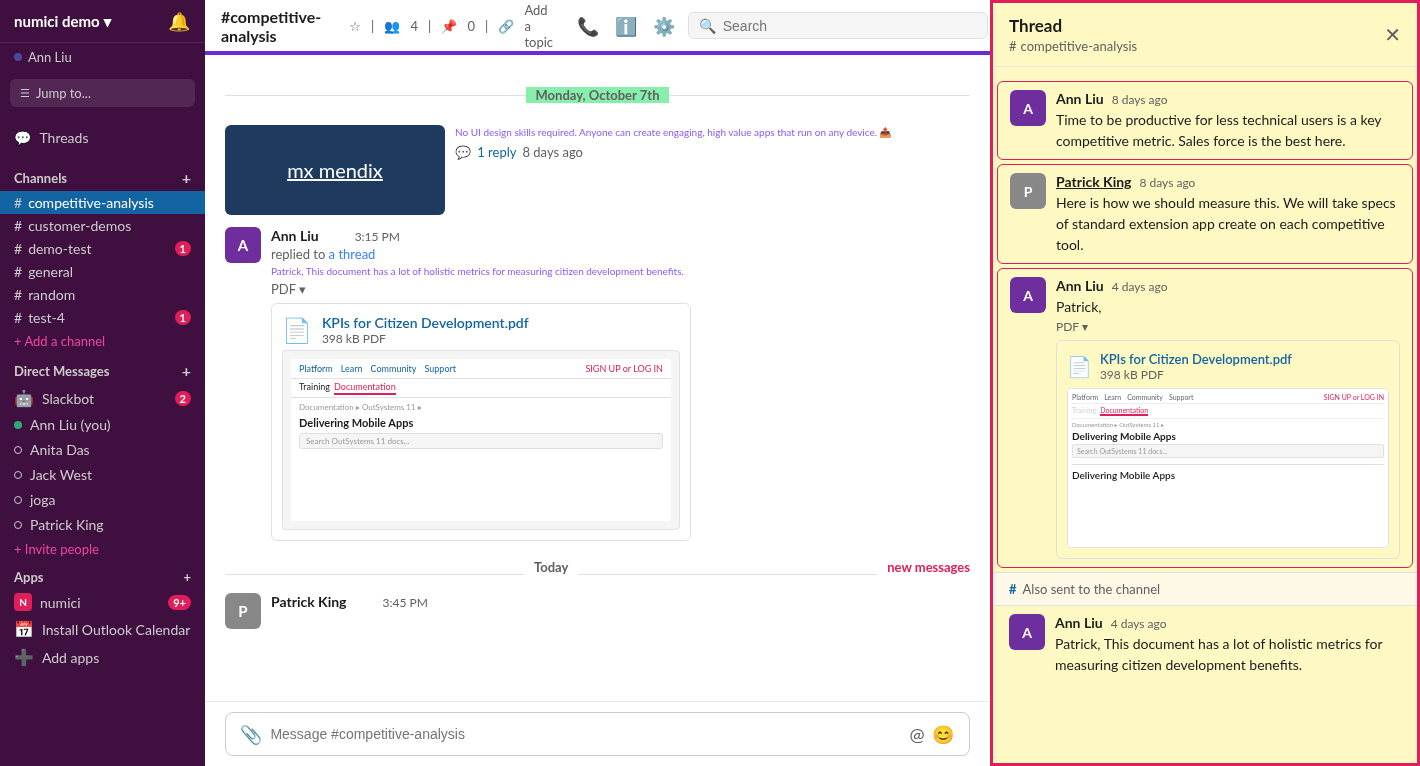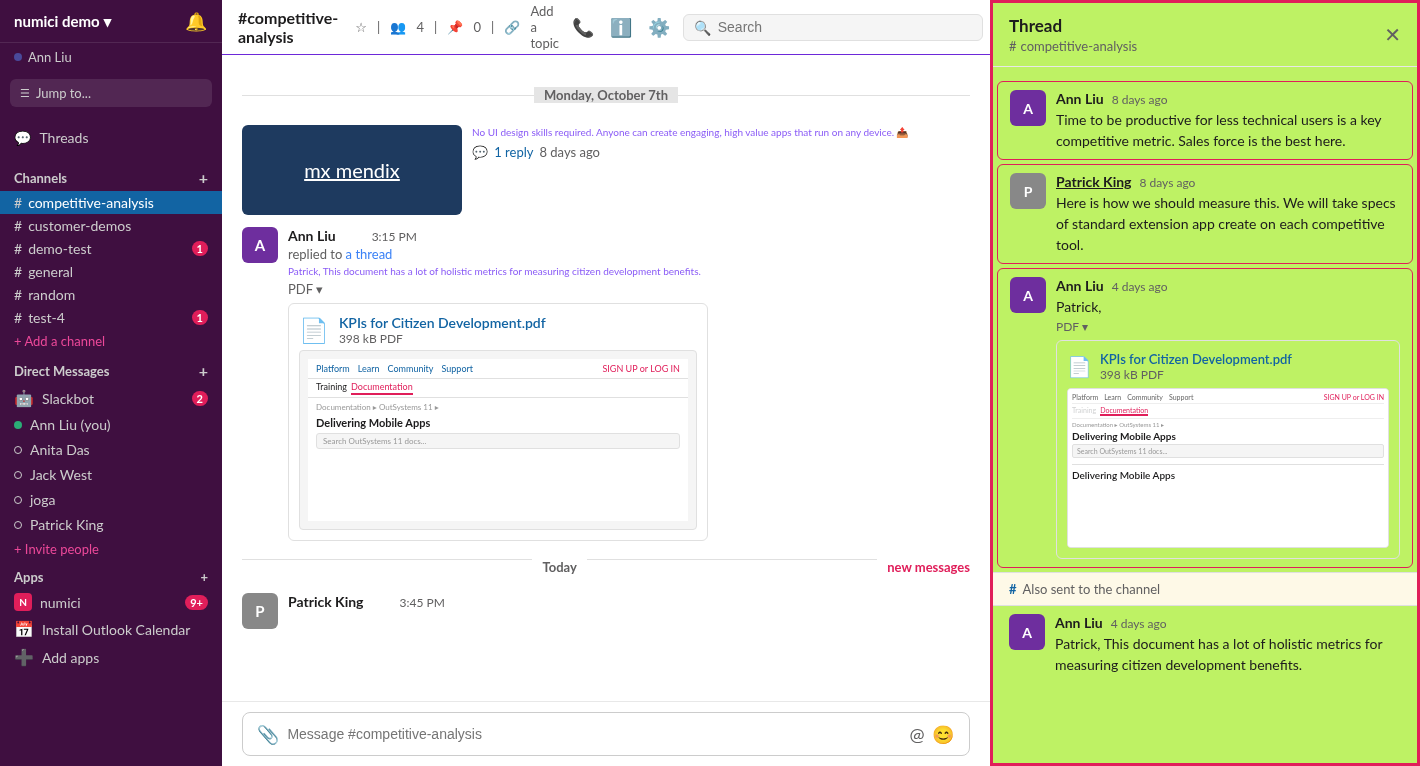--- a/index.html
+++ b/index.html
@@ -1,19 +1,19 @@
 <!DOCTYPE html>
 <html><head>
   <meta charset="utf-8">
   <style>
     * { box-sizing: border-box; margin: 0; padding: 0; }
     body { font-family: 'Slack-Lato', 'Lato', sans-serif; background: #1a1d21; color: #d1d2d3; font-size: 14px; display: flex; height: 766px; overflow: hidden; }
 
     
-    #sidebar { width: 222px; background: #3f0f40; display: flex; flex-direction: column; height: 100%; flex-shrink: 0; }
+    #sidebar { width: 205px; background: #3f0f40; display: flex; flex-direction: column; height: 100%; flex-shrink: 0; }
     #sidebar-header { padding: 10px 14px; display: flex; align-items: center; justify-content: space-between; border-bottom: 1px solid rgba(255,255,255,0.1); }
     #workspace-name { color: #fff; font-weight: 700; font-size: 15px; display: flex; align-items: center; gap: 4px; cursor: pointer; }
     #bell-icon { color: #ccc; font-size: 18px; cursor: pointer; }
     #user-status { padding: 6px 14px; font-size: 13px; color: #ccc; display: flex; align-items: center; gap: 6px; }
     #user-status .dot { width: 8px; height: 8px; border-radius: 50%; background: #44b; display: inline-block; }
     #jump-to { margin: 8px 10px; background: rgba(255,255,255,0.1); border-radius: 6px; padding: 6px 10px; color: #ccc; font-size: 13px; cursor: pointer; display: flex; align-items: center; gap: 6px; }
     #jump-to .icon { font-size: 11px; }
     .sidebar-section { padding: 10px 0; }
     .sidebar-section-item { padding: 4px 14px 4px 14px; display: flex; align-items: center; gap: 8px; cursor: pointer; color: #ccc; font-size: 14px; border-radius: 0; }
     .sidebar-section-header { padding: 8px 14px 4px 14px; font-size: 13px; color: #ccc; font-weight: 700; display: flex; align-items: center; justify-content: space-between; }
@@ -29,64 +29,64 @@
     .dm-item .badge { background: #e01e5a; color: #fff; border-radius: 10px; font-size: 11px; padding: 1px 5px; margin-left: auto; font-weight: 700; }
     .apps-section-header { padding: 8px 14px 4px 14px; font-size: 13px; color: #ccc; font-weight: 700; display: flex; align-items: center; justify-content: space-between; }
     .app-item { padding: 4px 14px; display: flex; align-items: center; gap: 8px; cursor: pointer; color: #ccc; font-size: 14px; }
     .app-item .badge { background: #e01e5a; color: #fff; border-radius: 10px; font-size: 11px; padding: 1px 5px; margin-left: auto; font-weight: 700; }
     .numici-icon { width: 18px; height: 18px; border-radius: 4px; background: #e01e5a; display: flex; align-items: center; justify-content: center; font-size: 10px; color: #fff; font-weight: 700; }
 
     
     #main { flex: 1; display: flex; flex-direction: column; background: #fff; color: #1d1c1d; min-width: 0; }
 
     
-    #channel-header { height: 55px; border-bottom: 1px solid #6d28d9; display: flex; align-items: center; padding: 0 16px; gap: 9px; background: #fff; flex-shrink: 0; }
+    #channel-header { height: 55px; border-bottom: 4px solid #6d28d9; display: flex; align-items: center; padding: 0 16px; gap: 20px; background: #fff; flex-shrink: 0; }
     #channel-title { font-size: 16px; font-weight: 700; color: #1d1c1d; }
     #channel-meta { display: flex; align-items: center; gap: 10px; color: #616061; font-size: 13px; margin-left: 8px; }
     #header-right { margin-left: auto; display: flex; align-items: center; gap: 8px; }
     #search-box { display: flex; align-items: center; background: #f5f5f5; border: 1px solid #e0e0e0; border-radius: 6px; padding: 4px 10px; gap: 6px; width: 300px; }
     #search-box input { border: none; background: transparent; outline: none; font-size: 14px; color: #616061; width: 100%; }
     .header-icon { color: #616061; cursor: pointer; font-size: 18px; padding: 4px; border-radius: 4px; }
     .gift-btn { background: #e01e5a; border-radius: 6px; padding: 4px 8px; color: #fff; cursor: pointer; font-size: 16px; }
 
     
     #messages { flex: 1; overflow-y: auto; padding: 16px 0; }
     .date-divider { text-align: center; position: relative; margin: 16px 0; color: #616061; font-size: 13px; font-weight: 700; }
     .date-divider::before { content: ''; position: absolute; left: 20px; right: 20px; top: 50%; border-top: 1px solid #e0e0e0; }
-    .date-divider span { background: #e5e5e5; padding: 0 10px; position: relative; z-index: 1; }
+    .date-divider span { background: #86efac; padding: 0 10px; position: relative; z-index: 1; }
     .message-group { display: flex; gap: 10px; padding: 6px 20px; }
     .avatar { width: 36px; height: 36px; border-radius: 6px; flex-shrink: 0; display: flex; align-items: center; justify-content: center; font-weight: 700; font-size: 15px; color: #fff; }
     .avatar-purple { background: #6e2e9e; }
     .avatar-gray { background: #888; }
     .message-content { flex: 1; min-width: 0; }
     .message-header { display: flex; align-items: baseline; gap: 8px; margin-bottom: 2px; }
     .message-author { font-weight: 700; color: #1d1c1d; font-size: 14px; }
     .message-time { color: #616061; font-size: 12px; margin-left: 28px; }
     .message-text { color: #8b5cf6; font-size: 10px; line-height: 1.5; }
     .replied-to { color: #616061; font-size: 13px; margin-bottom: 2px; }
     .replied-to a { color: #3b82f6; text-decoration: none; }
     .reply-count { display: flex; align-items: center; gap: 6px; margin-top: 4px; color: #1264a3; font-size: 13px; cursor: pointer; }
     .pdf-attachment { border: 1px solid #e0e0e0; border-radius: 6px; padding: 10px; margin-top: 6px; max-width: 420px; }
     .pdf-header { display: flex; align-items: center; gap: 10px; margin-bottom: 4px; }
     .pdf-icon { color: #e53935; font-size: 24px; }
     .pdf-name { color: #1264a3; font-weight: 600; font-size: 14px; }
     .pdf-size { color: #616061; font-size: 12px; }
     .pdf-preview { width: 100%; height: 180px; background: #f5f5f5; border-radius: 4px; overflow: hidden; border: 1px solid #e0e0e0; display: flex; flex-direction: column; align-items: center; justify-content: flex-start; padding: 8px; }
     .pdf-preview-inner { width: 100%; background: #fff; height: 100%; position: relative; overflow: hidden; }
-    .today-divider { display: flex; align-items: flex-start; margin: 12px 0; padding: 0 20px; gap: 10px; }
+    .today-divider { display: flex; align-items: flex-end; margin: 12px 0; padding: 0 20px; gap: 10px; }
     .today-line { flex: 1; height: 1px; background: #e0e0e0; }
     .today-text { color: #616061; font-size: 13px; font-weight: 700; }
     .new-messages-text { color: #e01e5a; font-size: 13px; font-weight: 700; }
     #message-input-area { padding: 10px 20px; border-top: 1px solid #e8e8e8; background: #fff; }
     #message-input { border: 1px solid #ccc; border-radius: 8px; padding: 10px 14px; color: #1d1c1d; font-size: 14px; display: flex; align-items: center; gap: 8px; }
     #message-input input { border: none; outline: none; flex: 1; font-size: 14px; color: #616061; }
     .input-icon { color: #616061; cursor: pointer; font-size: 18px; }
 
     
-    #thread-panel { width: 430px; border-left: 1px solid #e8e8e8; display: flex; flex-direction: column; background: #bef264; flex-shrink: 0; border: 3px solid #e01e5a; }
+    #thread-panel { width: 430px; border-left: 1px solid #e8e8e8; display: flex; flex-direction: column; background: #fef9c3; flex-shrink: 0; border: 3px solid #e01e5a; }
     #thread-header { padding: 12px 16px; border-bottom: 1px solid #e8e8e8; display: flex; align-items: center; justify-content: space-between; }
     #thread-title { font-size: 17px; font-weight: 700; color: #1d1c1d; }
     #thread-channel { color: #616061; font-size: 13px; margin-top: 2px; display: flex; align-items: center; gap: 4px; }
     #thread-close { color: #616061; cursor: pointer; font-size: 20px; }
     #thread-messages { flex: 1; overflow-y: auto; padding: 10px 0; }
     .thread-message { padding: 8px 16px; display: flex; gap: 10px; position: relative; }
     .thread-message.highlighted { border: 1.5px solid #e01e5a; margin: 4px; border-radius: 6px; padding: 8px 12px; }
     .thread-avatar { width: 36px; height: 36px; border-radius: 6px; flex-shrink: 0; display: flex; align-items: center; justify-content: center; font-weight: 700; font-size: 14px; color: #fff; }
     .thread-msg-content { flex: 1; min-width: 0; }
     .thread-msg-header { display: flex; align-items: baseline; gap: 8px; margin-bottom: 2px; }

